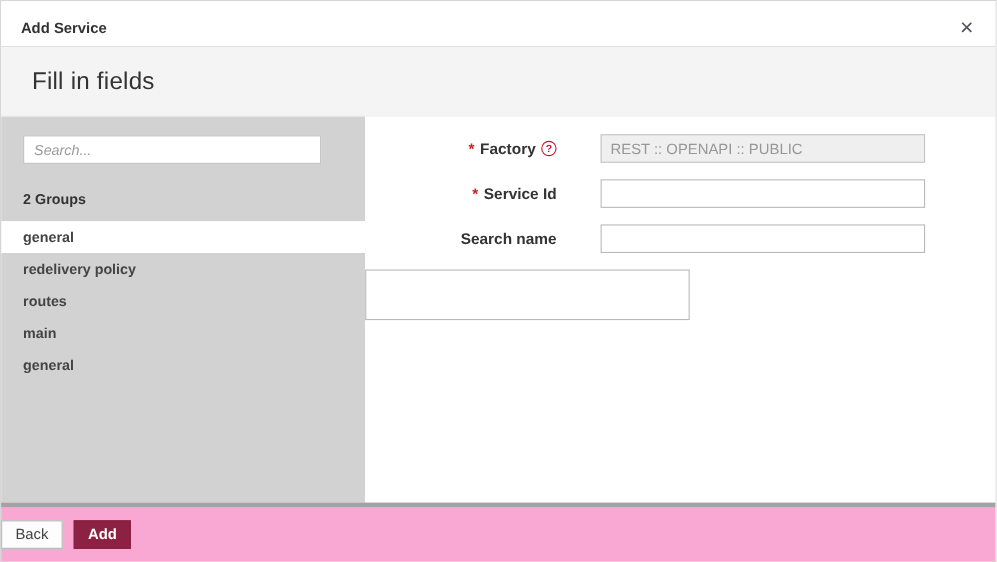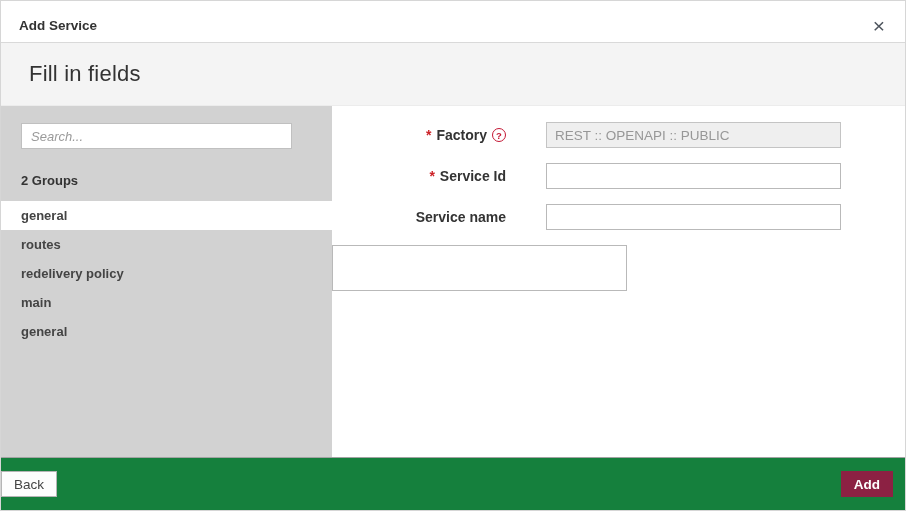--- a/index.html
+++ b/index.html
@@ -106,23 +106,23 @@
   }
   .text-input { height: 26px; }
   .text-area { height: 46px; resize: none; padding-top: 4px; }
   .text-input:disabled {
     background: #efefef; color: #979797; border-color: #c4c4c4;
   }
 
   
   .dialog-footer {
     height: 53px; flex: 0 0 53px;
-    background: #15803d;
-    border-top: 1px solid #a3a3a3;
-    display: flex; align-items: center; justify-content: space-between;
+    background: #f9a8d4;
+    border-top: 4px solid #a3a3a3;
+    display: flex; align-items: center; justify-content: flex-start;
     gap: 10px;
     padding-right: 12px;
   }
   .btn {
     height: 26px;
     padding: 0 12px;
     font-size: 13.5px;
     font-family: "Liberation Sans", sans-serif;
     cursor: pointer;
   }
@@ -147,22 +147,22 @@
     <h1>Fill in fields</h1>
   </div>
 
   <div class="dialog-body">
 
     <div class="sidebar">
       <input class="search-input" type="text" placeholder="Search..." style="">
       <div class="groups-count">2 Groups</div>
       <div class="group-list">
         <div class="group-item selected">general</div>
+        <div class="group-item">redelivery policy</div>
         <div class="group-item">routes</div>
-        <div class="group-item">redelivery policy</div>
         <div class="group-item">main</div>
         <div class="group-item">general</div>
       </div>
     </div>
 
     <div class="main">
 
       <div class="form-row">
         <div class="label-cell">
           <span class="req">*</span>
@@ -175,21 +175,21 @@
       <div class="form-row">
         <div class="label-cell">
           <span class="req">*</span>
           <span>Service Id</span>
         </div>
         <input class="text-input" type="text" value="" style="">
       </div>
 
       <div class="form-row">
         <div class="label-cell">
-          <span>Service name</span>
+          <span>Search name</span>
         </div>
         <input class="text-input" type="text" value="" style="">
       </div>
 
       <div class="form-row textarea-row">
         <textarea class="text-area" style=""></textarea>
       </div>
 
     </div>
   </div>

